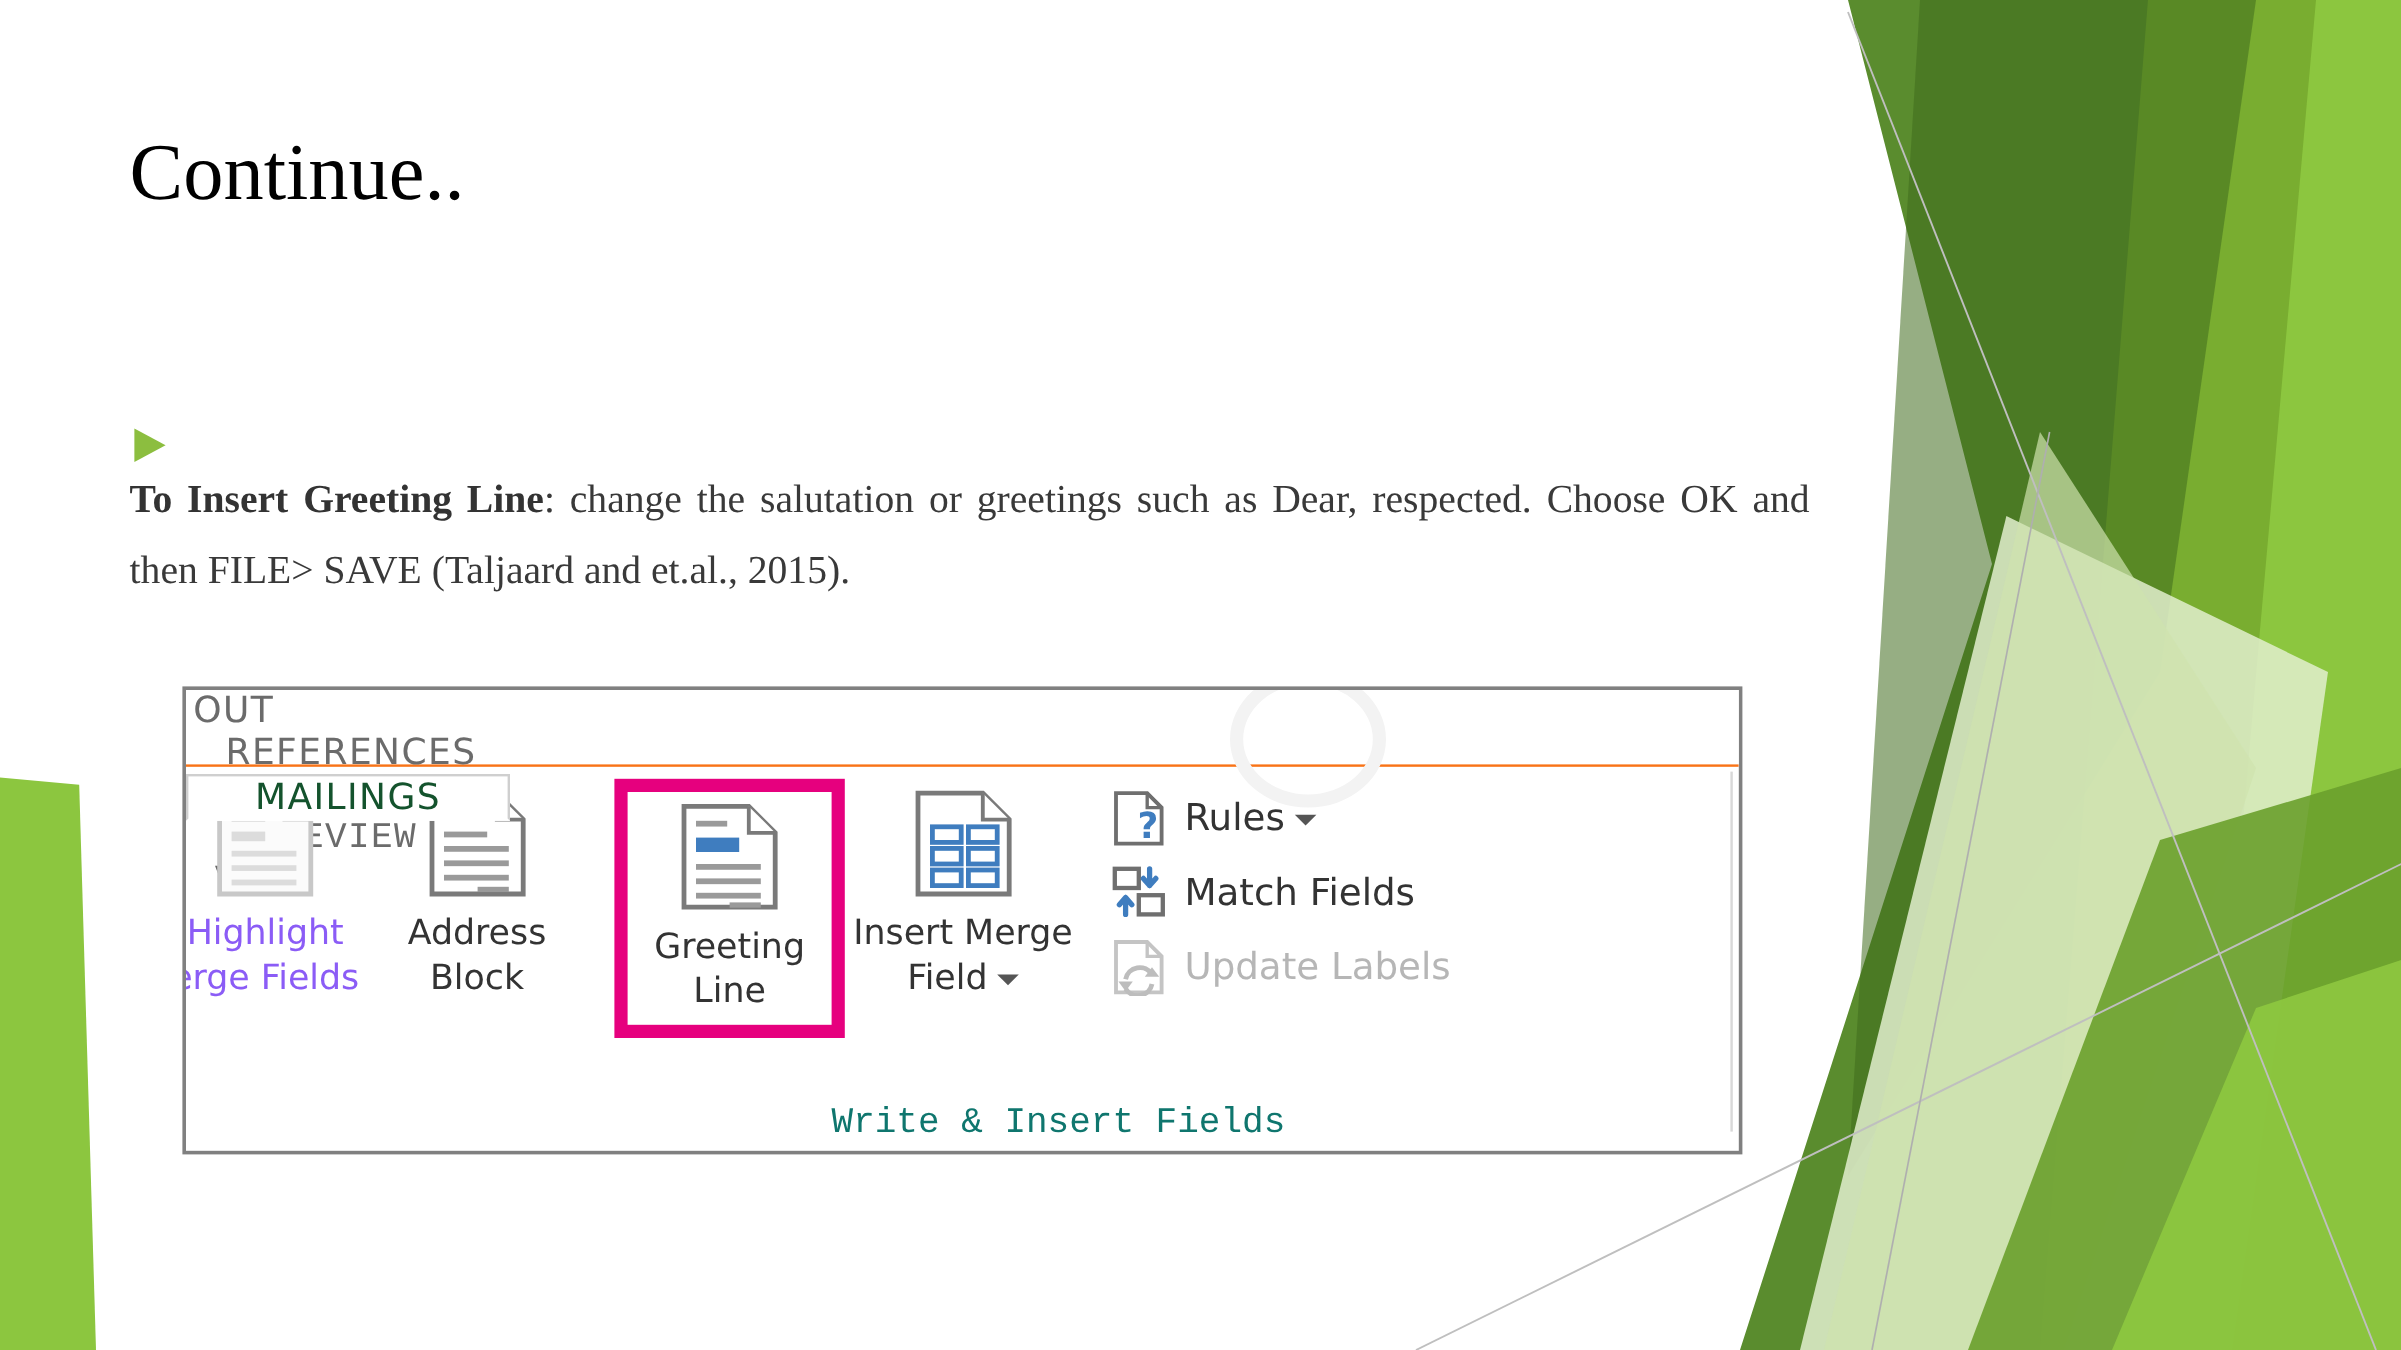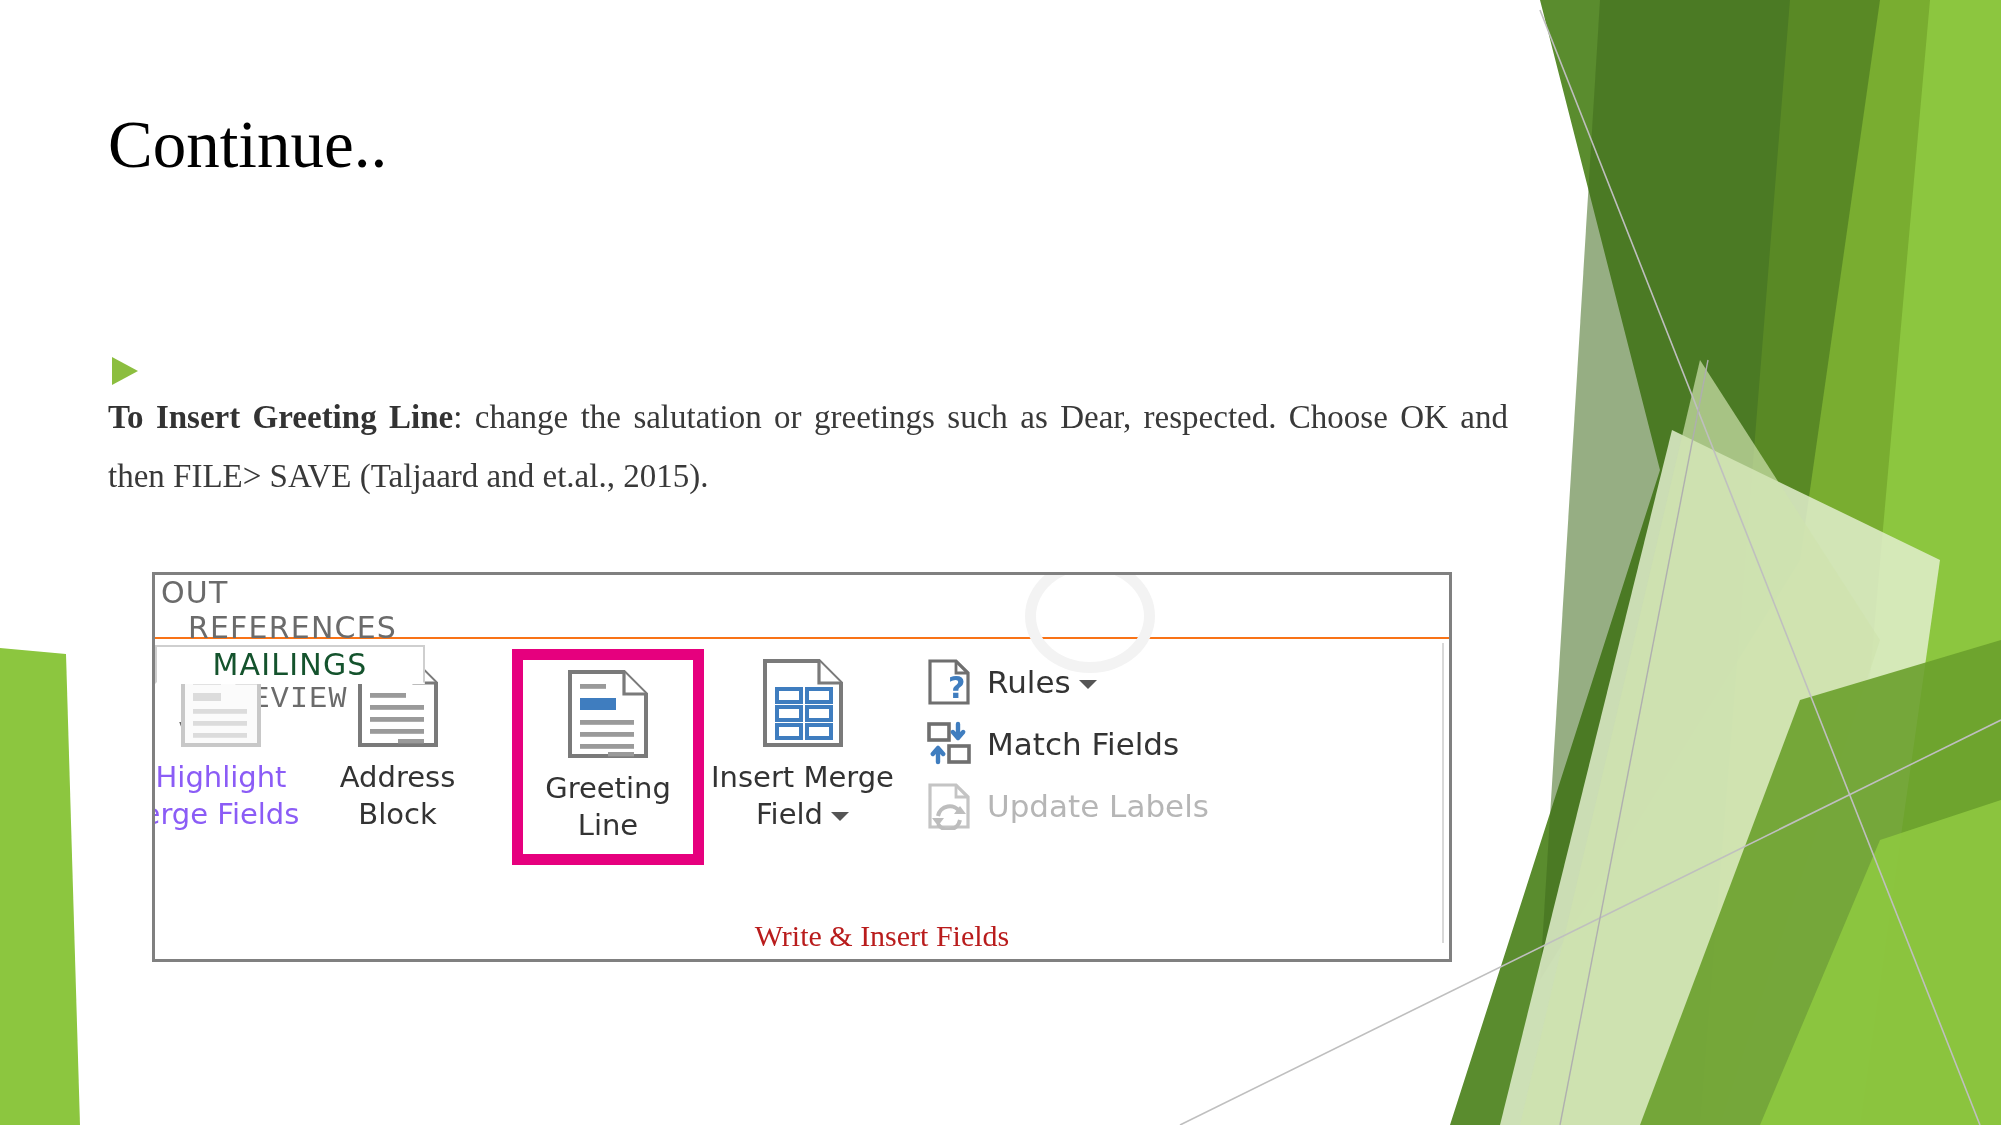--- a/index.html
+++ b/index.html
@@ -217,22 +217,22 @@
     height: 300px;
     background: #d8d8d8;
   }
   #group-label {
     position: absolute;
     left: 0;
     right: 0;
     bottom: 6px;
     text-align: center;
     font-size: 30px;
-    color: #b91c1c;
-    font-family: Liberation Serif, serif;
+    color: #0f766e;
+    font-family: Liberation Mono, monospace;
   }
   #group-label-inner { display: inline-block; padding-left: 160px; }
 </style>
 </head>
 <body>
 
 <svg id="bg-decoration" viewBox="0 0 2001 1125" preserveAspectRatio="none">
 
   <polygon points="1540,0 2001,0 2001,760 1790,1125 1450,1125 1660,470" fill="#5A8C2E"></polygon>
   <polygon points="1790,0 2001,0 2001,1125 1700,1125" fill="#79AD30"></polygon>

